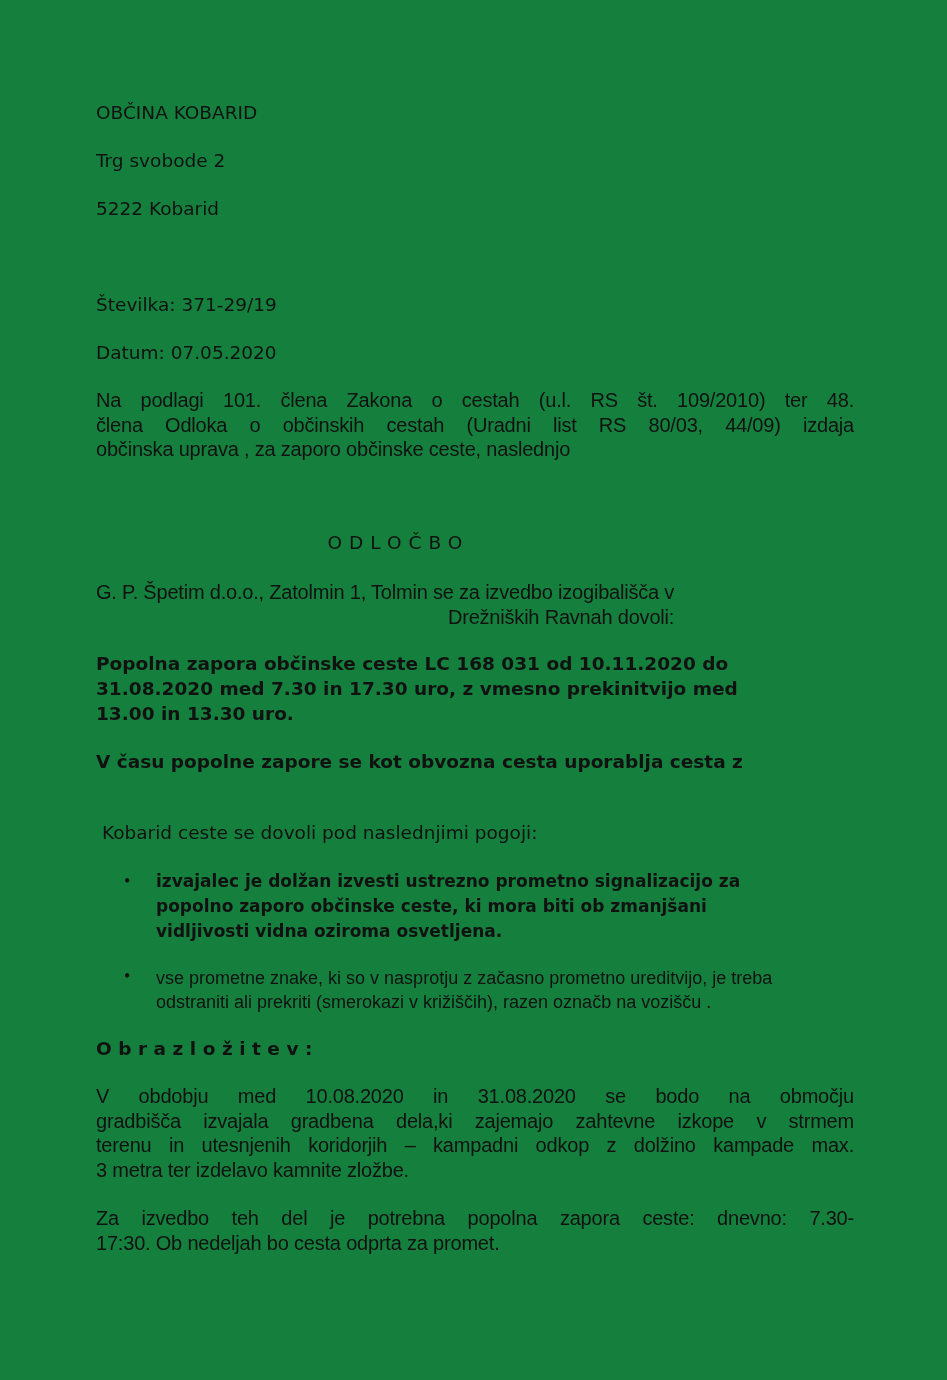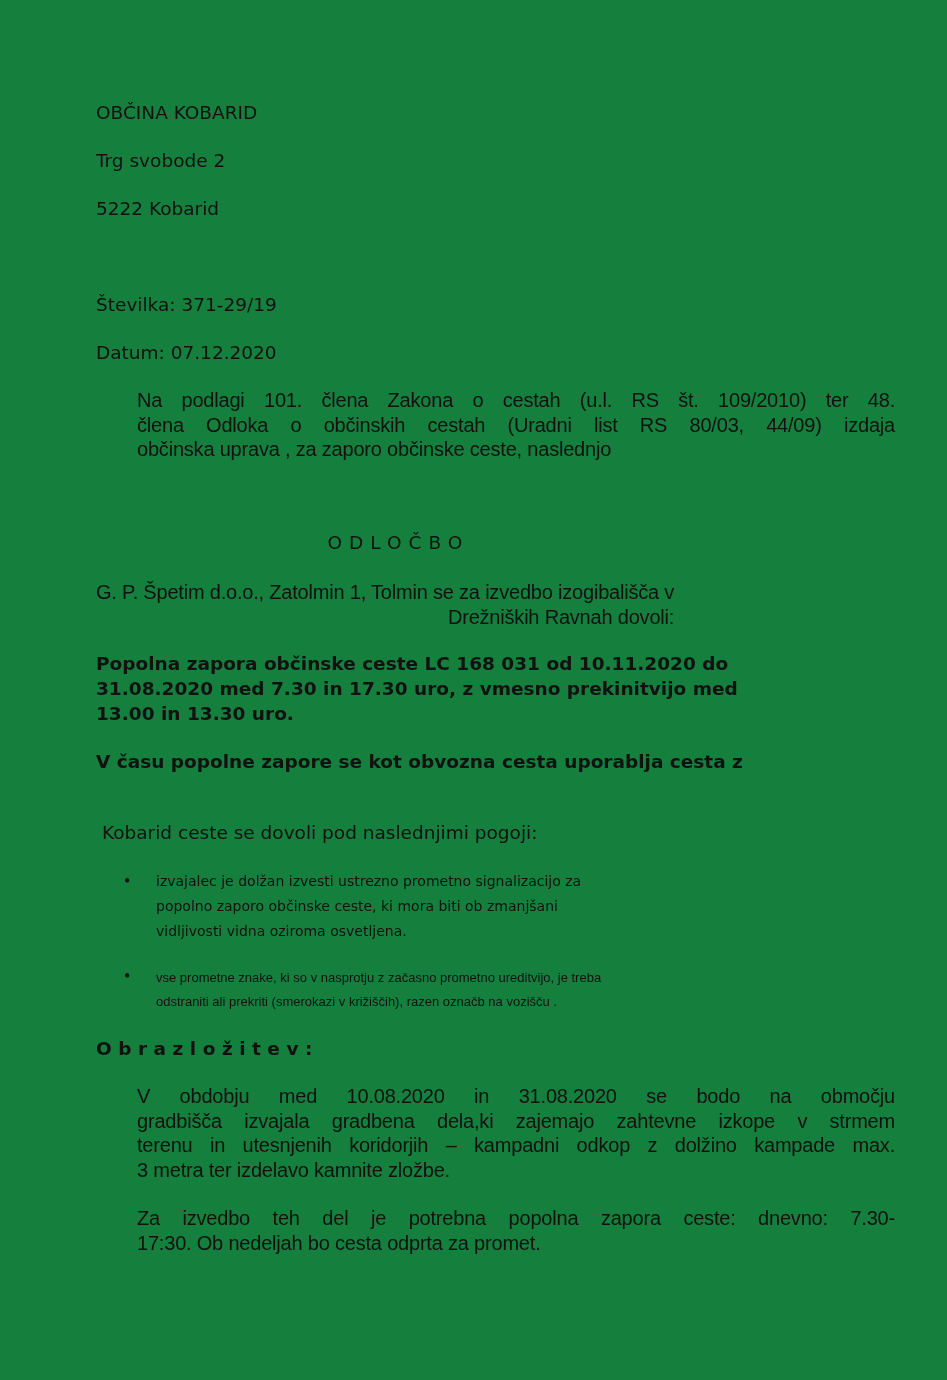--- a/index.html
+++ b/index.html
@@ -1,43 +1,43 @@
 <!DOCTYPE html>
 <html><head>
 <meta charset="utf-8">
 <style>
   html, body { margin: 0; padding: 0; background: #ffffff; }
   body { width: 947px; height: 1380px; position: relative; overflow: hidden; color: #111111; }
   .page { position: absolute; left: 0; top: 0; width: 947px; height: 1380px; background: #15803d; }
   .t { position: absolute; font-family: "DejaVu Sans", sans-serif; font-size: 18.5px; line-height: 24px; white-space: nowrap; }
-  .just { position: absolute; left: 96px; width: 758px; font-family: "DejaVu Sans", sans-serif; font-size: 18.5px; line-height: 24.5px; text-align: justify; margin-left: 41px; }
+  .just { position: absolute; left: 96px; width: 758px; font-family: "DejaVu Sans", sans-serif; font-size: 18.5px; line-height: 24.5px; text-align: justify; }
   .just .ln { display: block; text-align: justify; text-align-last: justify; height: 24.5px; }
   .just .ln.last { text-align-last: left; }
   .condensed { font-family: "Liberation Sans", sans-serif; font-size: 20px; letter-spacing: -0.2px; }
   .bold { font-family: "DejaVu Sans", sans-serif; font-weight: bold; font-size: 18.5px; line-height: 25px; position: absolute; left: 96px; white-space: nowrap; }
   .bold .ln { display: block; }
   .title-center { position: absolute; left: 0; width: 797px; top: 532px; text-align: center; font-family: "DejaVu Sans", sans-serif; font-size: 18.5px; letter-spacing: 7px; }
   .bullet { position: absolute; left: 124px; font-size: 18px; }
-  .bullet-text-bold { position: absolute; left: 156px; font-family: "DejaVu Sans", sans-serif; font-weight: normal; font-size: 14px; line-height: 25px; white-space: nowrap; }
+  .bullet-text-bold { position: absolute; left: 156px; font-family: "DejaVu Sans", sans-serif; font-weight: bold; font-size: 17px; line-height: 25px; white-space: nowrap; }
   .bullet-text-bold .ln { display: block; }
-  .bullet-text-reg { position: absolute; left: 156px; font-family: "Liberation Sans", sans-serif; font-size: 13px; line-height: 24px; white-space: nowrap; }
+  .bullet-text-reg { position: absolute; left: 156px; font-family: "Liberation Sans", sans-serif; font-size: 18px; line-height: 24px; white-space: nowrap; }
   .bullet-text-reg .ln { display: block; }
   .spaced { position: absolute; left: 96px; top: 1038px; font-family: "DejaVu Sans", sans-serif; font-weight: bold; font-size: 18.5px; letter-spacing: 6.5px; }
 </style>
 </head>
 <body>
 
 <div class="page">
 
   <div class="t" style="left:96px; top:101px;">OBČINA KOBARID</div>
   <div class="t" style="left:96px; top:149px;">Trg svobode 2</div>
   <div class="t" style="left:96px; top:197px;">5222 Kobarid</div>
 
   <div class="t" style="left:96px; top:293px;">Številka: 371-29/19</div>
-  <div class="t" style="left:96px; top:341px;">Datum: 07.12.2020</div>
+  <div class="t" style="left:96px; top:341px;">Datum: 07.05.2020</div>
 
   <div class="just condensed" style="top:388px;">
     <span class="ln">Na podlagi 101. člena Zakona o cestah (u.l. RS št. 109/2010) ter 48.</span>
     <span class="ln">člena Odloka o občinskih cestah (Uradni list RS 80/03, 44/09) izdaja</span>
     <span class="ln last">občinska uprava  , za  zaporo občinske ceste, naslednjo</span>
   </div>
 
   <div class="title-center">ODLOČBO</div>
 
   <div class="t condensed" style="left:96px; top:580px; line-height:25px;text-align:right;">

